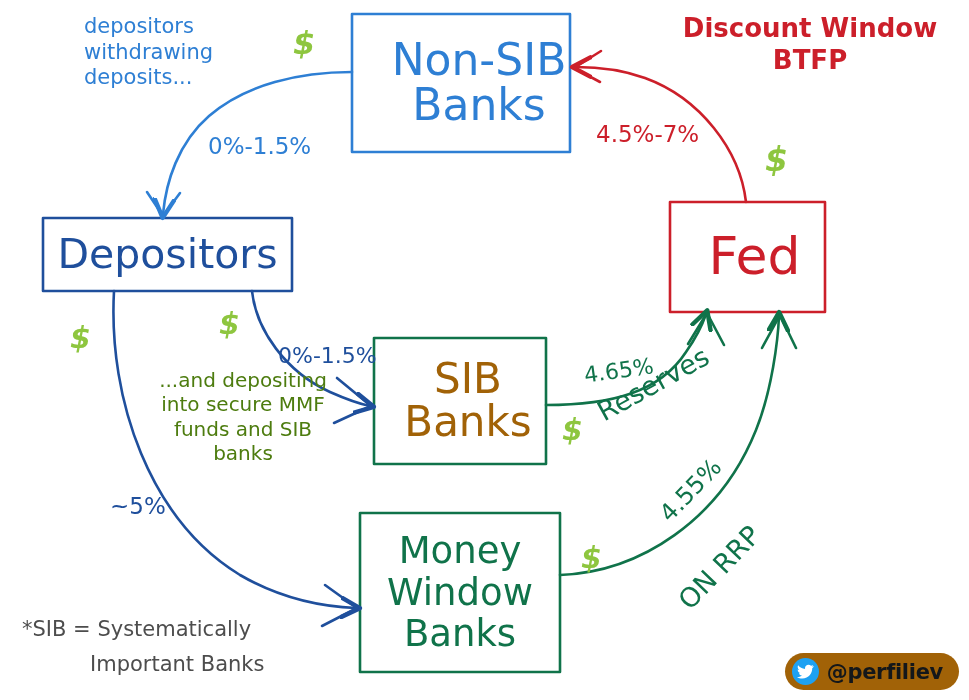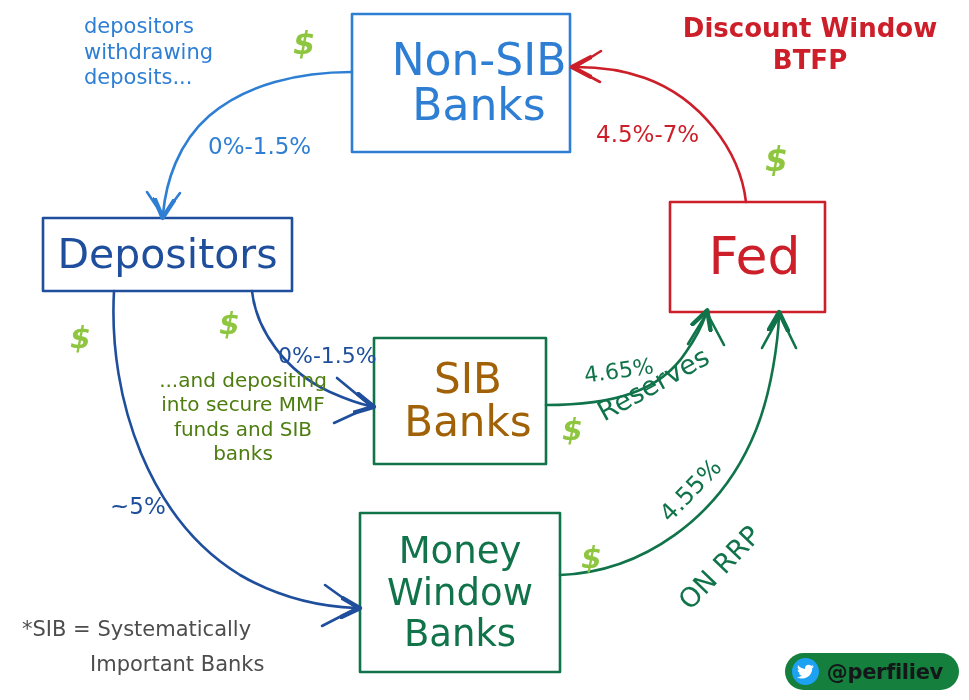--- a/index.html
+++ b/index.html
@@ -5,21 +5,21 @@
   html,body{margin:0;padding:0;background:#ffffff;}
   body{width:969px;height:700px;overflow:hidden;font-family:"DejaVu Sans",sans-serif;}
   #stage{position:relative;width:969px;height:700px;background:#fff;}
   svg.layer{position:absolute;left:0;top:0;width:969px;height:700px;}
   .hand{font-family:"DejaVu Sans",sans-serif;font-weight:400;}
   .nodebox{position:absolute;box-sizing:border-box;display:flex;align-items:center;justify-content:center;text-align:center;line-height:1.02;}
   .nodebox span{display:block;}
   .lbl{position:absolute;white-space:pre;line-height:1.22;}
   .dollar{position:absolute;color:#8ec63f;font-weight:700;font-style:italic;}
   #wm{position:absolute;right:10px;bottom:10px;display:flex;align-items:center;gap:8px;
-      background:#15803d;border-radius:22px;padding:5px 16px 5px 7px;}
+      background:#a16207;border-radius:22px;padding:5px 16px 5px 7px;}
   #wm .bird{width:27px;height:27px;border-radius:50%;background:#1da1f2;display:flex;align-items:center;justify-content:center;}
   #wm .handle{font-family:"DejaVu Sans",sans-serif;font-weight:700;font-size:21px;color:#14171a;letter-spacing:-0.3px;}
 </style>
 </head>
 <body>
 
 <div id="stage">
 
   <svg class="layer" viewBox="0 0 969 700">
     <defs>

